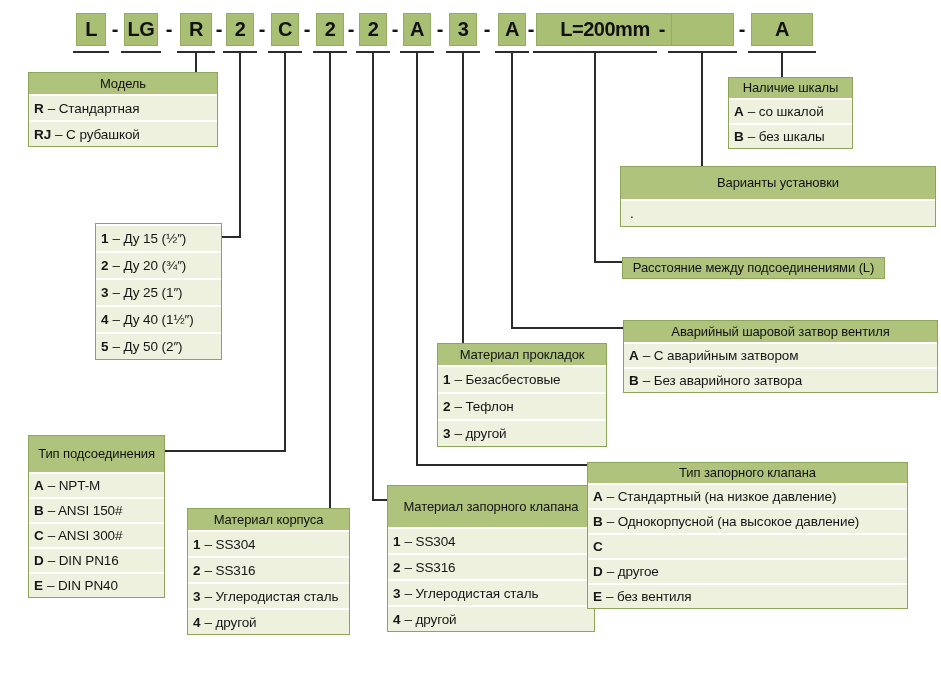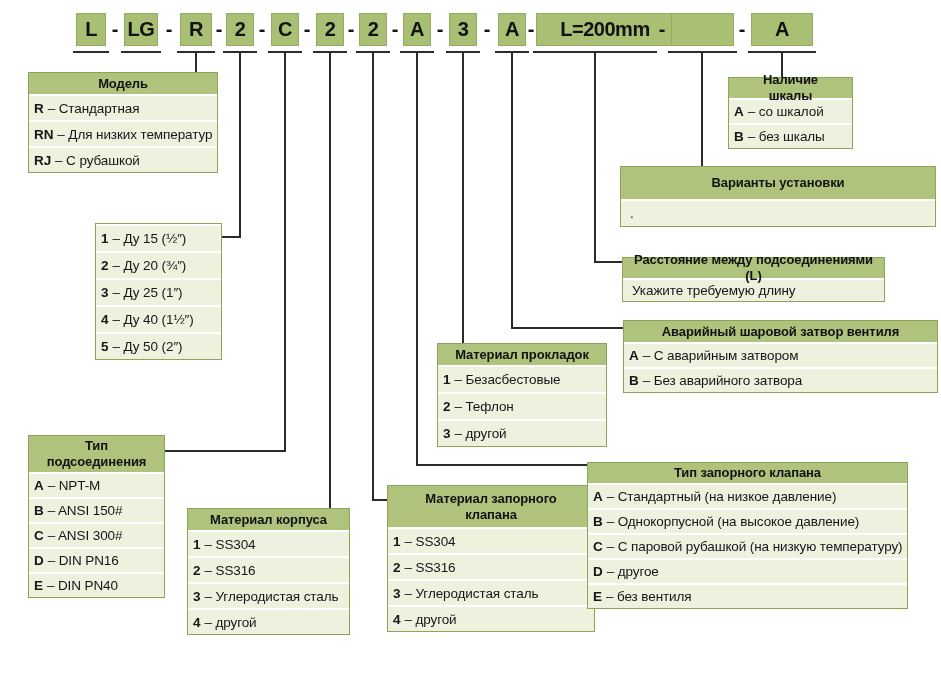--- a/index.html
+++ b/index.html
@@ -42,22 +42,22 @@
   .hln{height:2px;}
   .h4{left:222px;top:236px;width:19px}
   .h5{left:165px;top:450px;width:121px}
   .h7{left:373px;top:499px;width:14px}
   .h8{left:417px;top:464px;width:171px}
   .h10{left:512px;top:327px;width:112px}
   .h11{left:595px;top:261px;width:28px}
   
   .box{position:absolute;border:1px solid #8ca558;background:#fff;}
   .hd{
-    background:#afc37d;display:flex;align-items:center;justify-content:center;text-align:center;
-    font-size:13px;font-weight:bold;line-height:1.2;letter-spacing:-0.1px;color:#121212;padding:0 11px;
+    background:#afc37d;display:flex;align-items:center;justify-content:center;text-align:left;
+    font-size:13px;font-weight:normal;line-height:1.2;letter-spacing:-0.1px;color:#121212;padding:0 3px;
   }
   .row{
     background:#edf1de;border-top:2px solid #fff;display:flex;align-items:center;
     padding-left:5px;font-size:13.5px;letter-spacing:-0.1px;white-space:nowrap;color:#161616;
   }
   .row b{margin-right:4px;}
   .bx-model{left:28px;top:72px;width:190px}      .bx-model .hd{height:21px}      .bx-model .row{height:26px}
   .bx-diameter{left:95px;top:223px;width:127px}  .bx-diameter .hd{height:44px}   .bx-diameter .row{height:27px}
   .bx-conn{left:28px;top:435px;width:137px}      .bx-conn .hd{height:36px}       .bx-conn .row{height:25px}
   .bx-body{left:187px;top:508px;width:163px}     .bx-body .hd{height:21px}       .bx-body .row{height:26px}
@@ -134,24 +134,20 @@
   <div class="ln hln h11"></div>
 
   <div class="box bx-model">
     <div class="hd">Модель</div>
     <div>
         <div class="row">
           <b>R</b>
           <span>– Стандартная</span>
         </div>
         <div class="row">
-          <b>RN</b>
-          <span>– Для низких температур</span>
-        </div>
-        <div class="row">
           <b>RJ</b>
           <span>– С рубашкой</span>
         </div>
       </div>
   </div>
 
   <div class="box bx-diameter">
     <div>
         <div class="row">
           <b>1</b>
@@ -270,21 +266,20 @@
         <div class="row">
           <b>A</b>
           <span>– Стандартный (на низкое давление)</span>
         </div>
         <div class="row">
           <b>B</b>
           <span>– Однокорпусной (на высокое давление)</span>
         </div>
         <div class="row">
           <b>C</b>
-          <span>– С паровой рубашкой (на низкую температуру)</span>
         </div>
         <div class="row">
           <b>D</b>
           <span>– другое</span>
         </div>
         <div class="row">
           <b>E</b>
           <span>– без вентиля</span>
         </div>
       </div>
@@ -299,26 +294,20 @@
         </div>
         <div class="row">
           <b>B</b>
           <span>– Без аварийного затвора</span>
         </div>
       </div>
   </div>
 
   <div class="box bx-dist">
     <div class="hd">Расстояние между подсоединениями (L)</div>
-    <div>
-        <div class="row">
-          <b></b>
-          <span>Укажите требуемую длину</span>
-        </div>
-      </div>
   </div>
 
   <div class="box bx-inst">
     <div class="hd">Варианты установки</div>
     <div>
         <div class="row">
           <b></b>
           <span>.</span>
         </div>
       </div>

